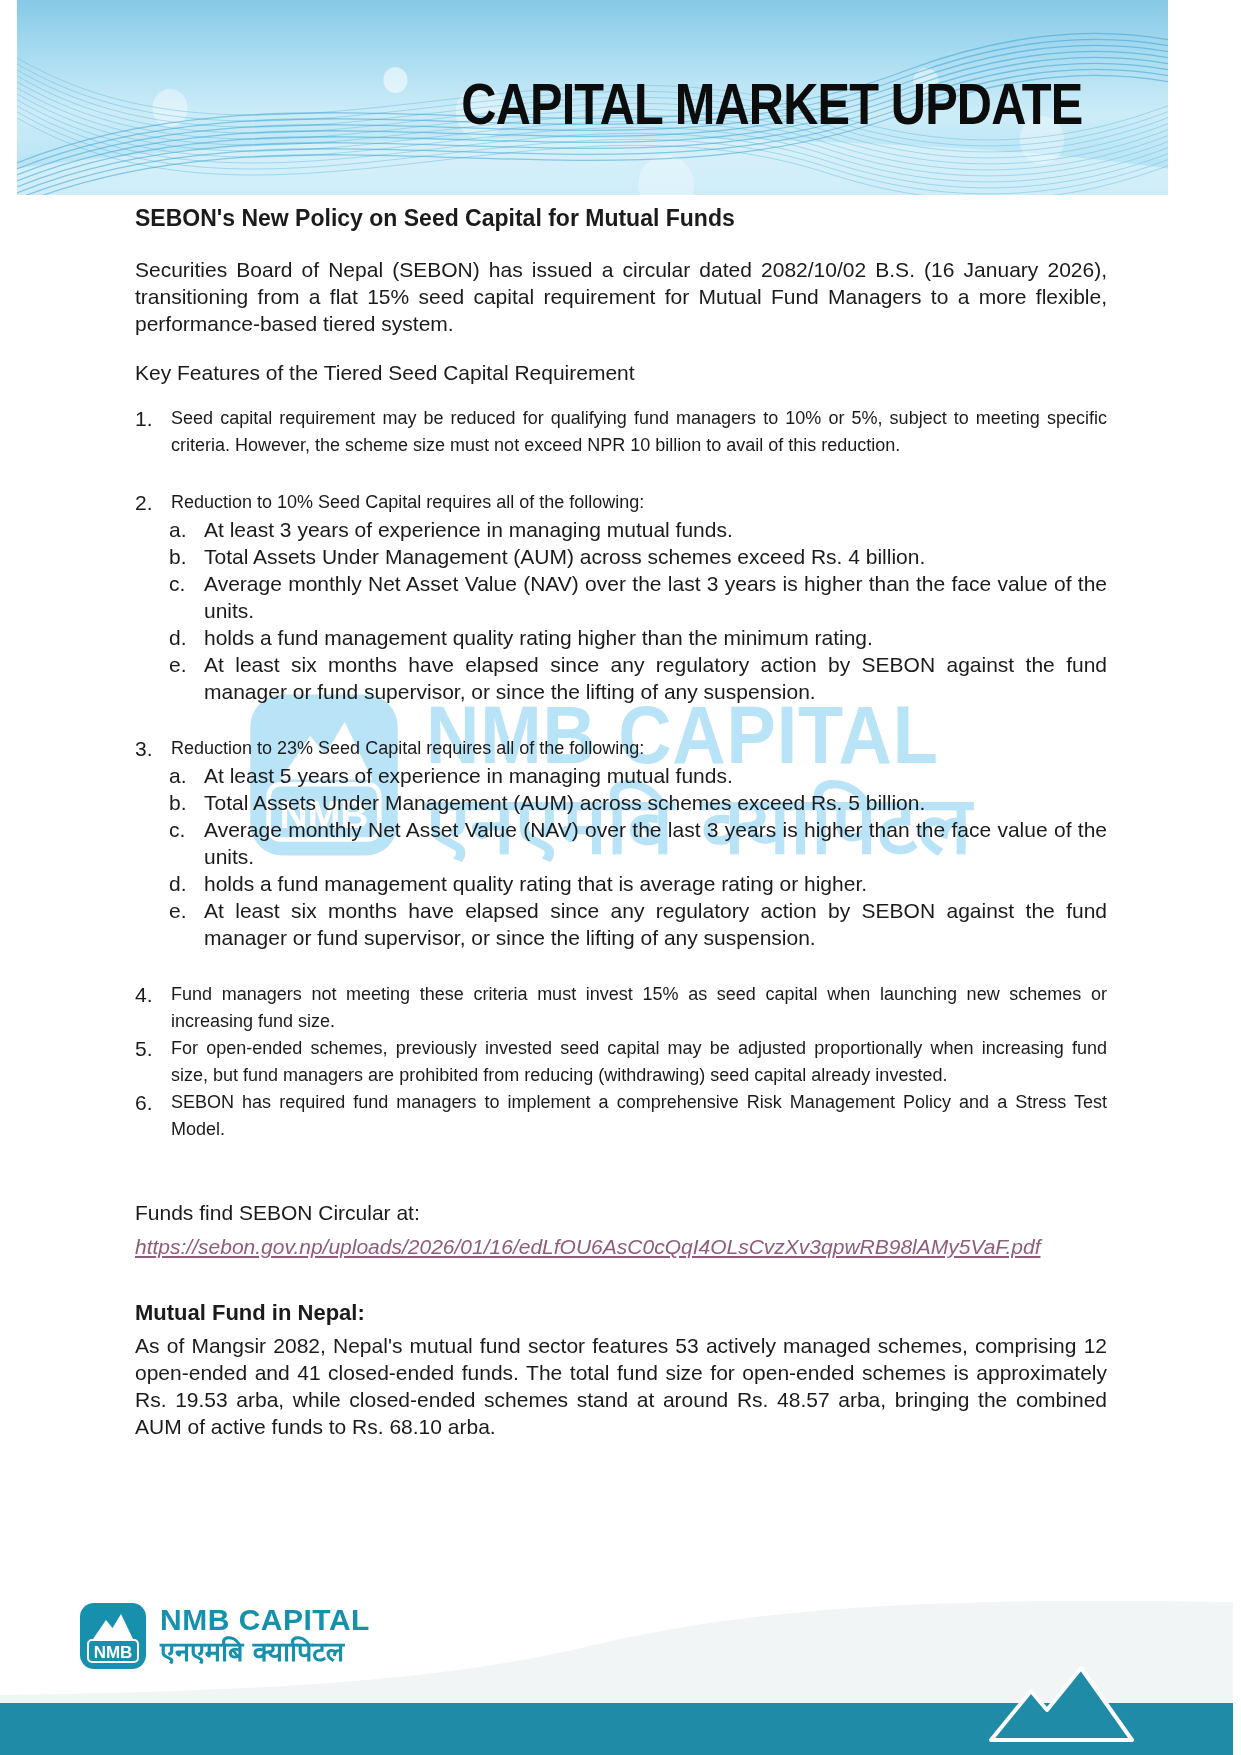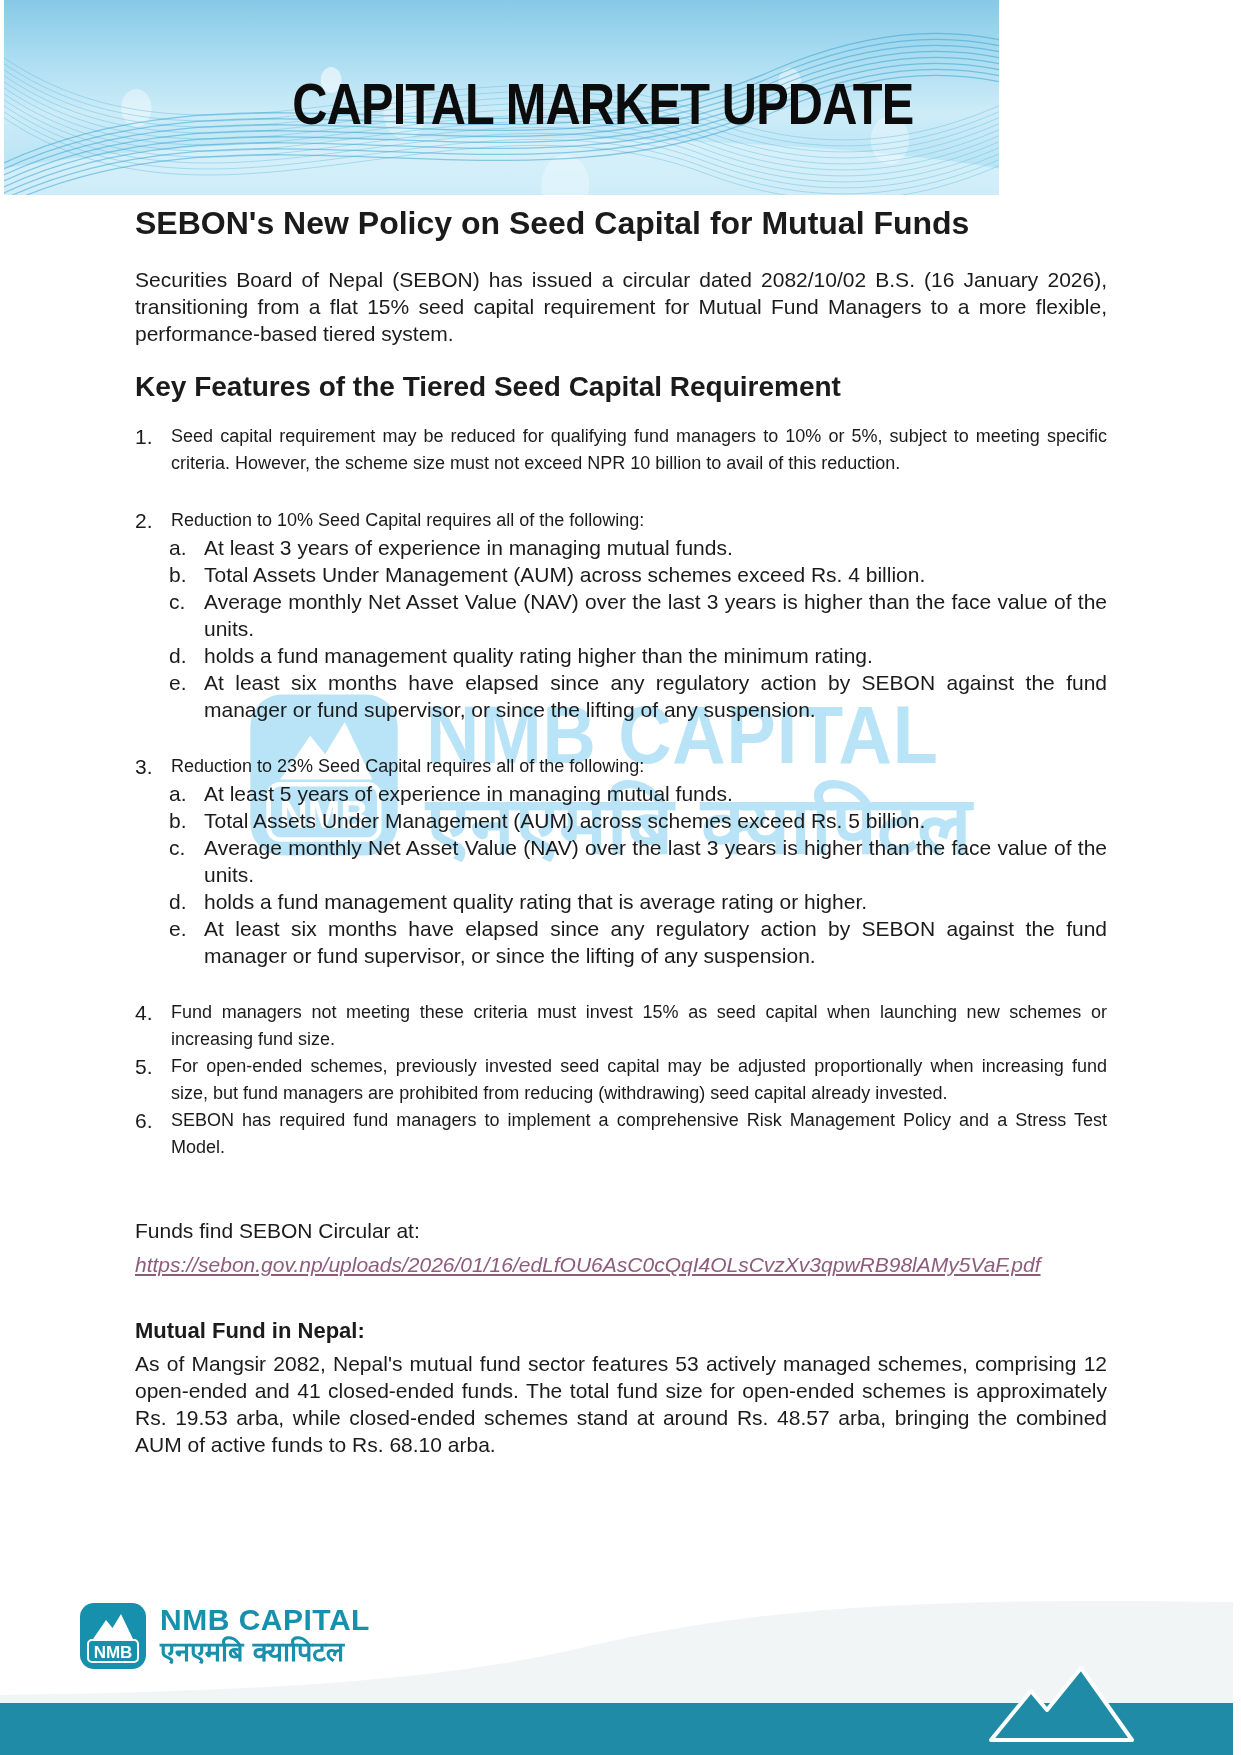--- a/index.html
+++ b/index.html
@@ -2,21 +2,21 @@
 <html style="--teal: #1f8ba6; --brand: #1790ad; --wm: #b9e4f7; --link: #8e5b7d;"><head>
 <meta charset="utf-8">
 <style>
   html,body{margin:0;padding:0;background:#ffffff;}
   .page{
     position:relative;width:1241px;height:1755px;overflow:hidden;
     background:#ffffff;font-family:"Liberation Sans",sans-serif;color:#1b1b1b;
   }
   
   .banner{
-    position:absolute;top:0;left:4px;width:995px;height:195px;
+    position:absolute;top:0;left:17px;width:1151px;height:195px;
     background:linear-gradient(180deg,#86c9e6 0%,#a9dcf1 28%,#cdecf8 58%,#aee0f3 100%);
   }
   .banner svg.waves{position:absolute;inset:0;width:100%;height:100%;}
   .banner-title{
     position:absolute;top:70px;right:86px;margin:0;white-space:nowrap;
     font-size:58px;font-weight:bold;color:#0c0c0c;letter-spacing:-1px;
     transform:scaleX(.84);transform-origin:right center;
   }
   
   .watermark{
@@ -25,24 +25,24 @@
   }
   .wm-text .wm-line1{
     font-weight:bold;font-size:82px;line-height:86px;letter-spacing:1px;
     transform:scaleX(.9);transform-origin:left center;white-space:nowrap;
   }
   .wm-text .wm-line2{
     font-family:"DejaVu Sans",sans-serif;font-weight:bold;font-size:80px;line-height:96px;white-space:nowrap;
   }
   
   .content{position:absolute;left:135px;top:205px;width:972px;z-index:2;}
-  .article-title{font-size:32px;font-weight:bold;margin:0 0 24px;}
+  .article-title{font-size:23px;font-weight:bold;margin:0 0 24px;}
   .para{font-size:21px;line-height:27px;text-align:justify;margin:0;}
   .intro{margin-bottom:24px;}
-  .features-heading{font-size:28px;font-weight:bold;margin:16px 0 20px;}
+  .features-heading{font-size:21px;font-weight:normal;margin:16px 0 20px;}
   .li{display:flex;margin-top:0;}
   .li.gap{margin-top:30px;}
   .li .num{flex:none;width:36px;font-size:21px;line-height:27px;}
   .li .txt{flex:1;font-size:18px;line-height:27px;text-align:justify;margin:0;}
   .sub{display:flex;padding-left:34px;}
   .sub .letter{flex:none;width:35px;font-size:21px;line-height:27px;}
   .sub .txt{flex:1;font-size:21px;line-height:27px;text-align:justify;margin:0;}
   .circular-label{margin-top:56px;font-size:21px;line-height:27px;}
   .circular-link{
     display:inline-block;margin-top:7px;font-size:21px;line-height:27px;

